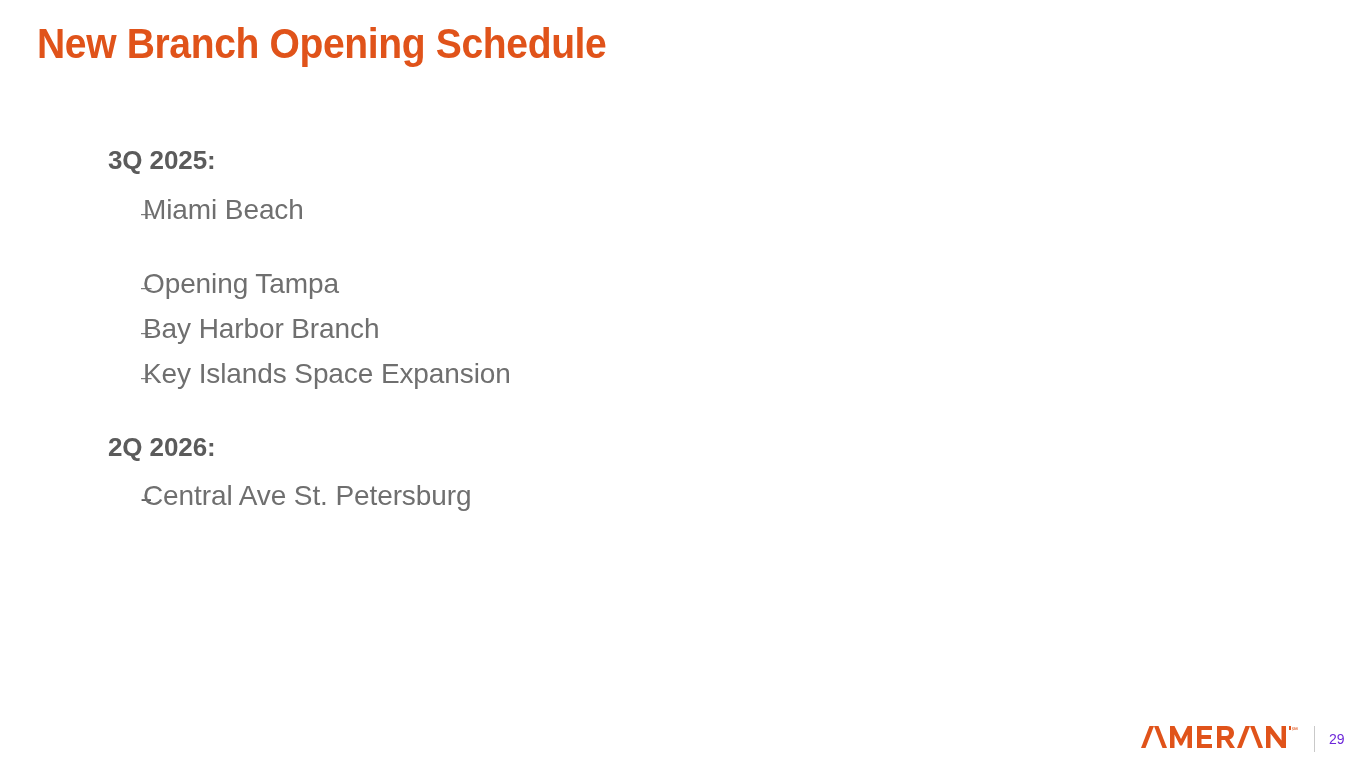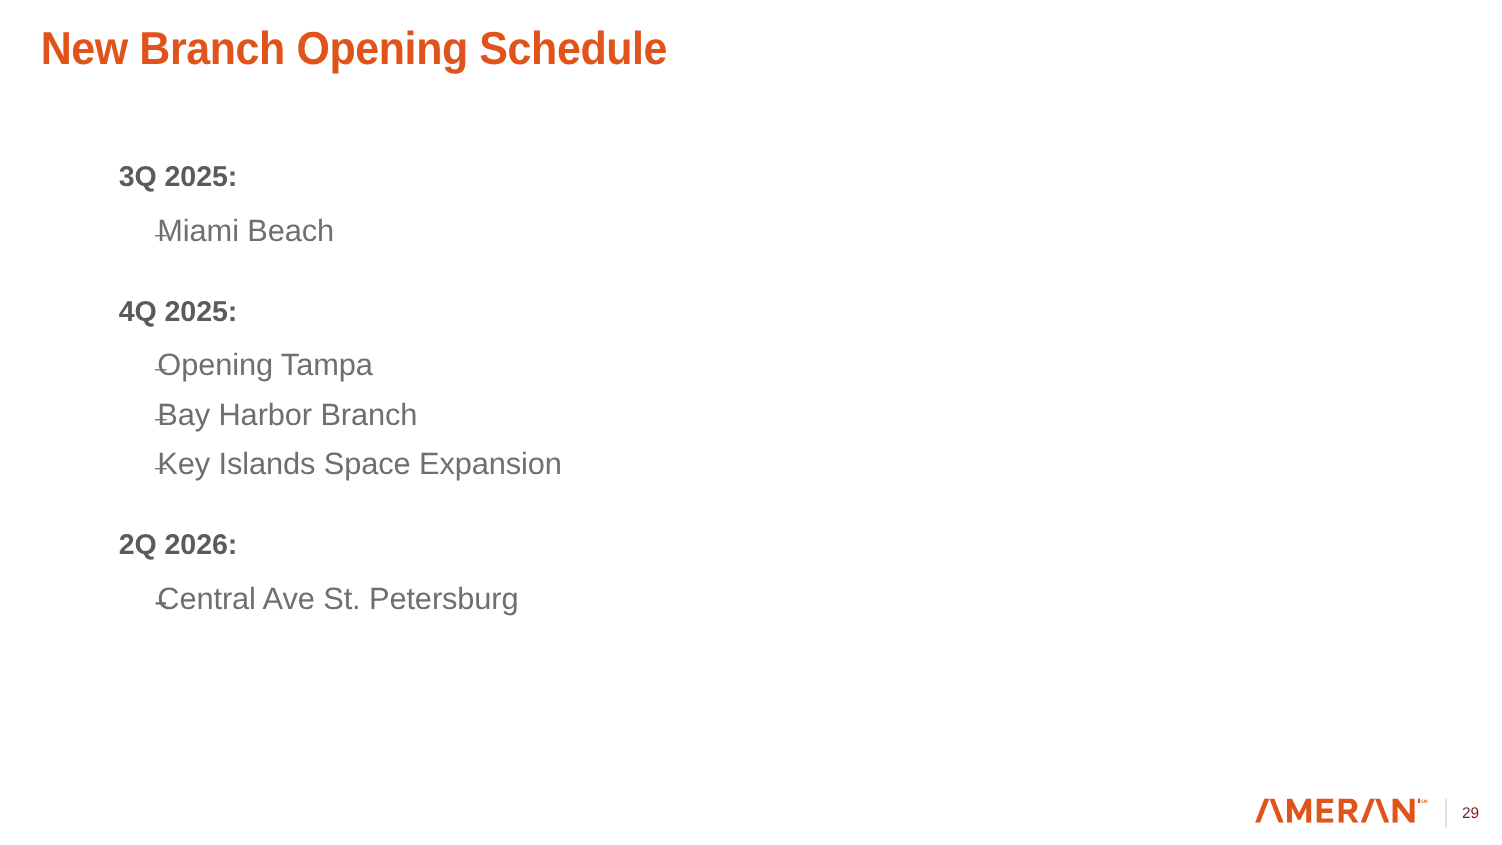--- a/index.html
+++ b/index.html
@@ -139,21 +139,21 @@
 
   .footer-divider {
     width: 1px;
     height: 26px;
     background: #C9C9C9;
     margin: 0 14px 0 16px;
   }
 
   .page-number {
     font-size: 14px;
-    color: #7f1d1d;
+    color: #6d28d9;
     line-height: 1;
     min-width: 18px;
     text-align: left;
   }
 </style>
 </head>
 <body>
 
 <div class="slide">
 
@@ -165,21 +165,20 @@
       <div class="group-heading">3Q 2025:</div>
       <ul class="item-list">
         <li class="item">
           <span class="item-dash">–</span>
           <span class="item-label">Miami Beach</span>
         </li>
       </ul>
     </div>
 
     <div class="group gap-lg">
-      <div class="group-heading">4Q 2025:</div>
       <ul class="item-list">
         <li class="item">
           <span class="item-dash">–</span>
           <span class="item-label">Opening Tampa</span>
         </li>
         <li class="item">
           <span class="item-dash">–</span>
           <span class="item-label">Bay Harbor Branch</span>
         </li>
         <li class="item">

